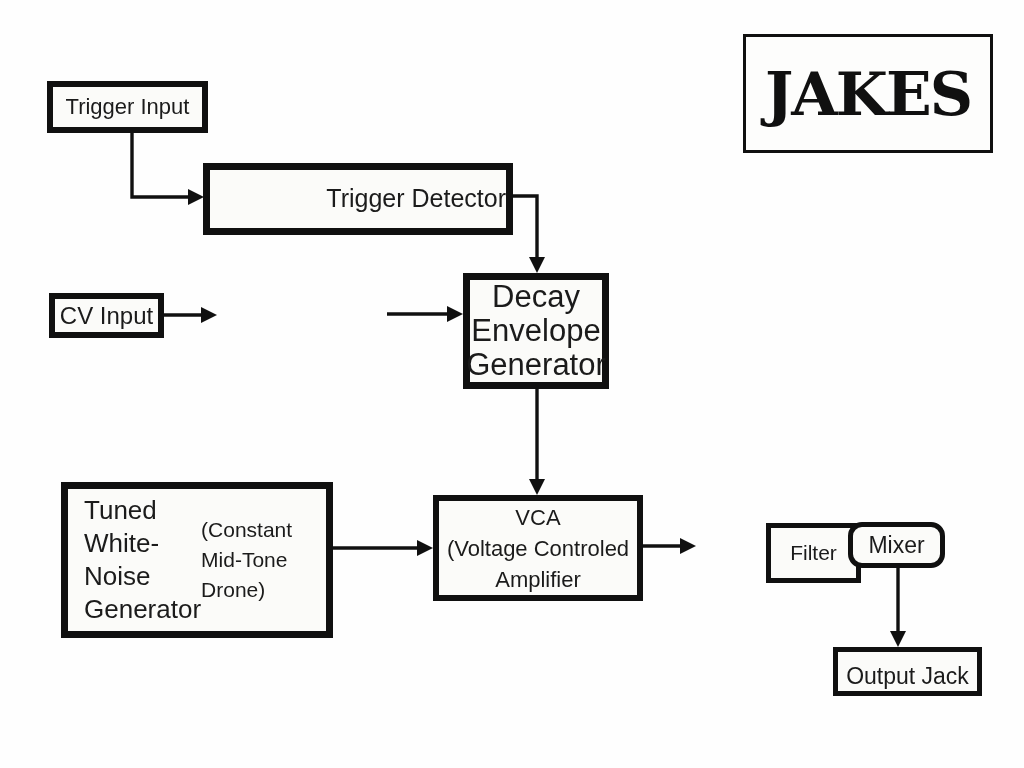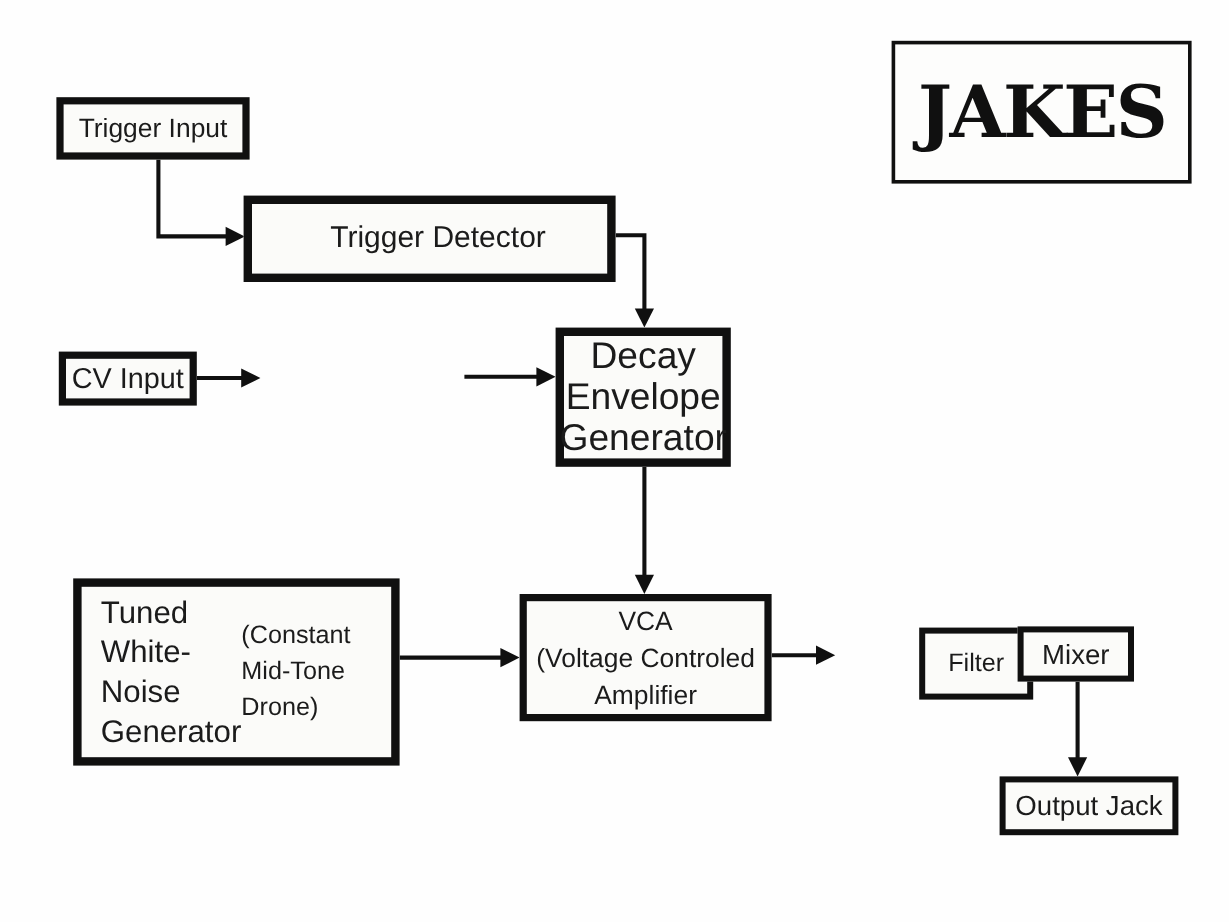--- a/index.html
+++ b/index.html
@@ -32,35 +32,35 @@
     align-items: center;
     justify-content: center;
     text-align: center;
     line-height: 1.25;
   }
   .prelines { white-space: pre-line; }
 
   
   #n-trigger-input   { left: 47px;  top: 81px;  width: 161px; height: 52px;  font-size: 22px; }
   #n-trigger-detector{ left: 203px; top: 163px; width: 310px; height: 72px;  font-size: 25px;
-                       border-width: 7px; justify-content: center; padding-left: 14px; text-align: left; }
+                       border-width: 7px; justify-content: flex-end; padding-left: 14px; text-align: left; }
   #n-cv-input        { left: 49px;  top: 293px; width: 115px; height: 45px;  font-size: 24px; }
   #n-bjt-cv-circuit  { left: 217px; top: 293px; width: 170px; height: 45px;  font-size: 23px; }
   #n-decay           { left: 463px; top: 273px; width: 146px; height: 116px; font-size: 31px;
                        border-width: 7px; line-height: 34px; }
   #n-tuned           { left: 61px;  top: 482px; width: 272px; height: 156px; border-width: 7px;
                        flex-direction: row; align-items: center; justify-content: center;
                        padding-left: 16px; text-align: left; }
   #n-tuned .main     { font-size: 26px; line-height: 33px; }
   #n-tuned .note     { font-size: 21px; line-height: 30px; }
   #n-vca             { left: 433px; top: 495px; width: 210px; height: 106px; font-size: 22px;
                        line-height: 31px; }
   #n-filter          { left: 735px; top: 523px; width: 95px;  height: 60px;  font-size: 21px; border-width: 5px; margin-left: 31px; }
-  #n-mixer           { left: 848px; top: 522px; width: 97px;  height: 46px;  font-size: 23px; border-width: 5px; }
-  #n-output-jack     { left: 833px; top: 647px; width: 149px; height: 49px;  font-size: 23px; border-width: 5px; }
+  #n-mixer           { left: 848px; top: 522px; width: 97px;  height: 46px;  font-size: 23px; border-width: 5px; border-radius: 14px; }
+  #n-output-jack     { left: 833px; top: 647px; width: 149px; height: 49px;  font-size: 23px; border-width: 5px; align-items: flex-end; }
 
   
   #logo {
     position: absolute;
     box-sizing: border-box;
     left: 743px; top: 34px; width: 250px; height: 119px;
     background: #fdfdfc;
     border: 3px solid #101010;
     display: flex;
     flex-direction: column;

